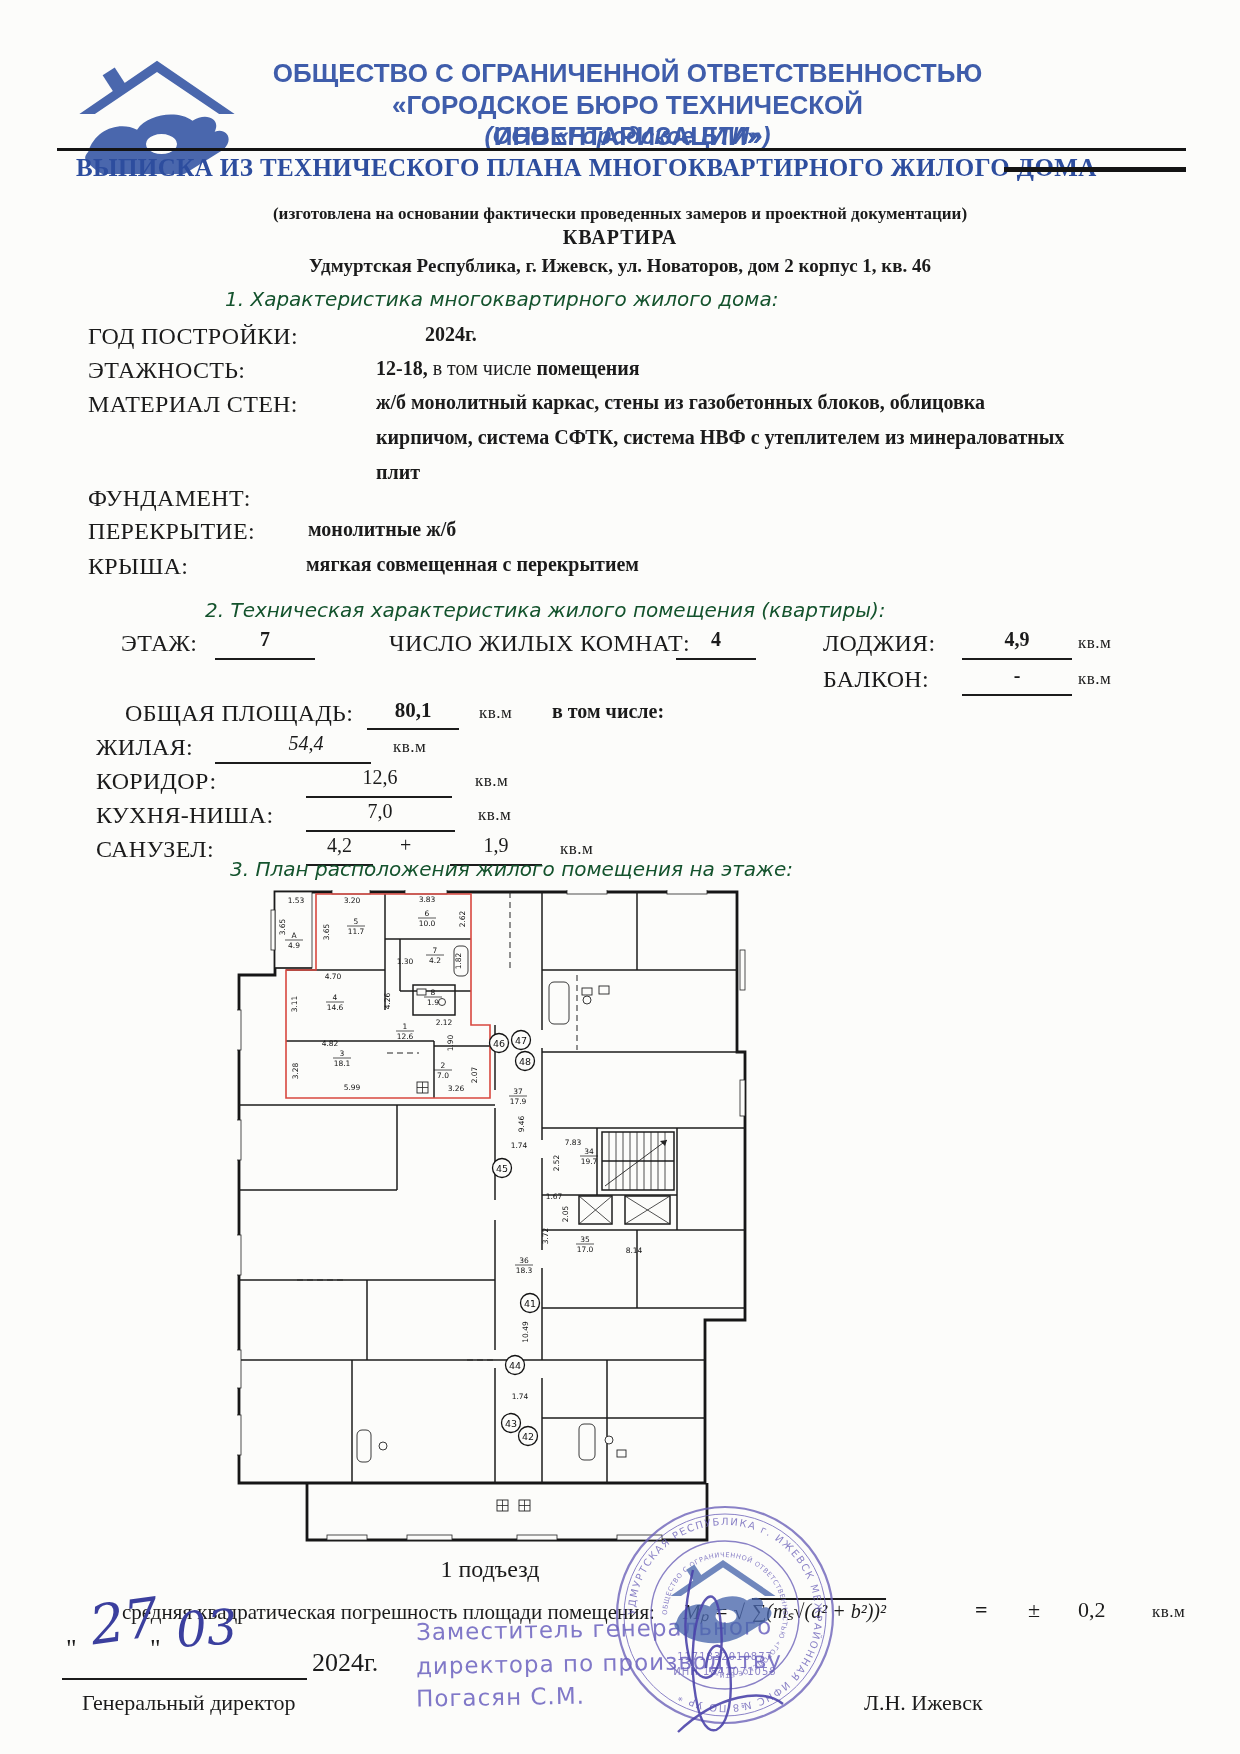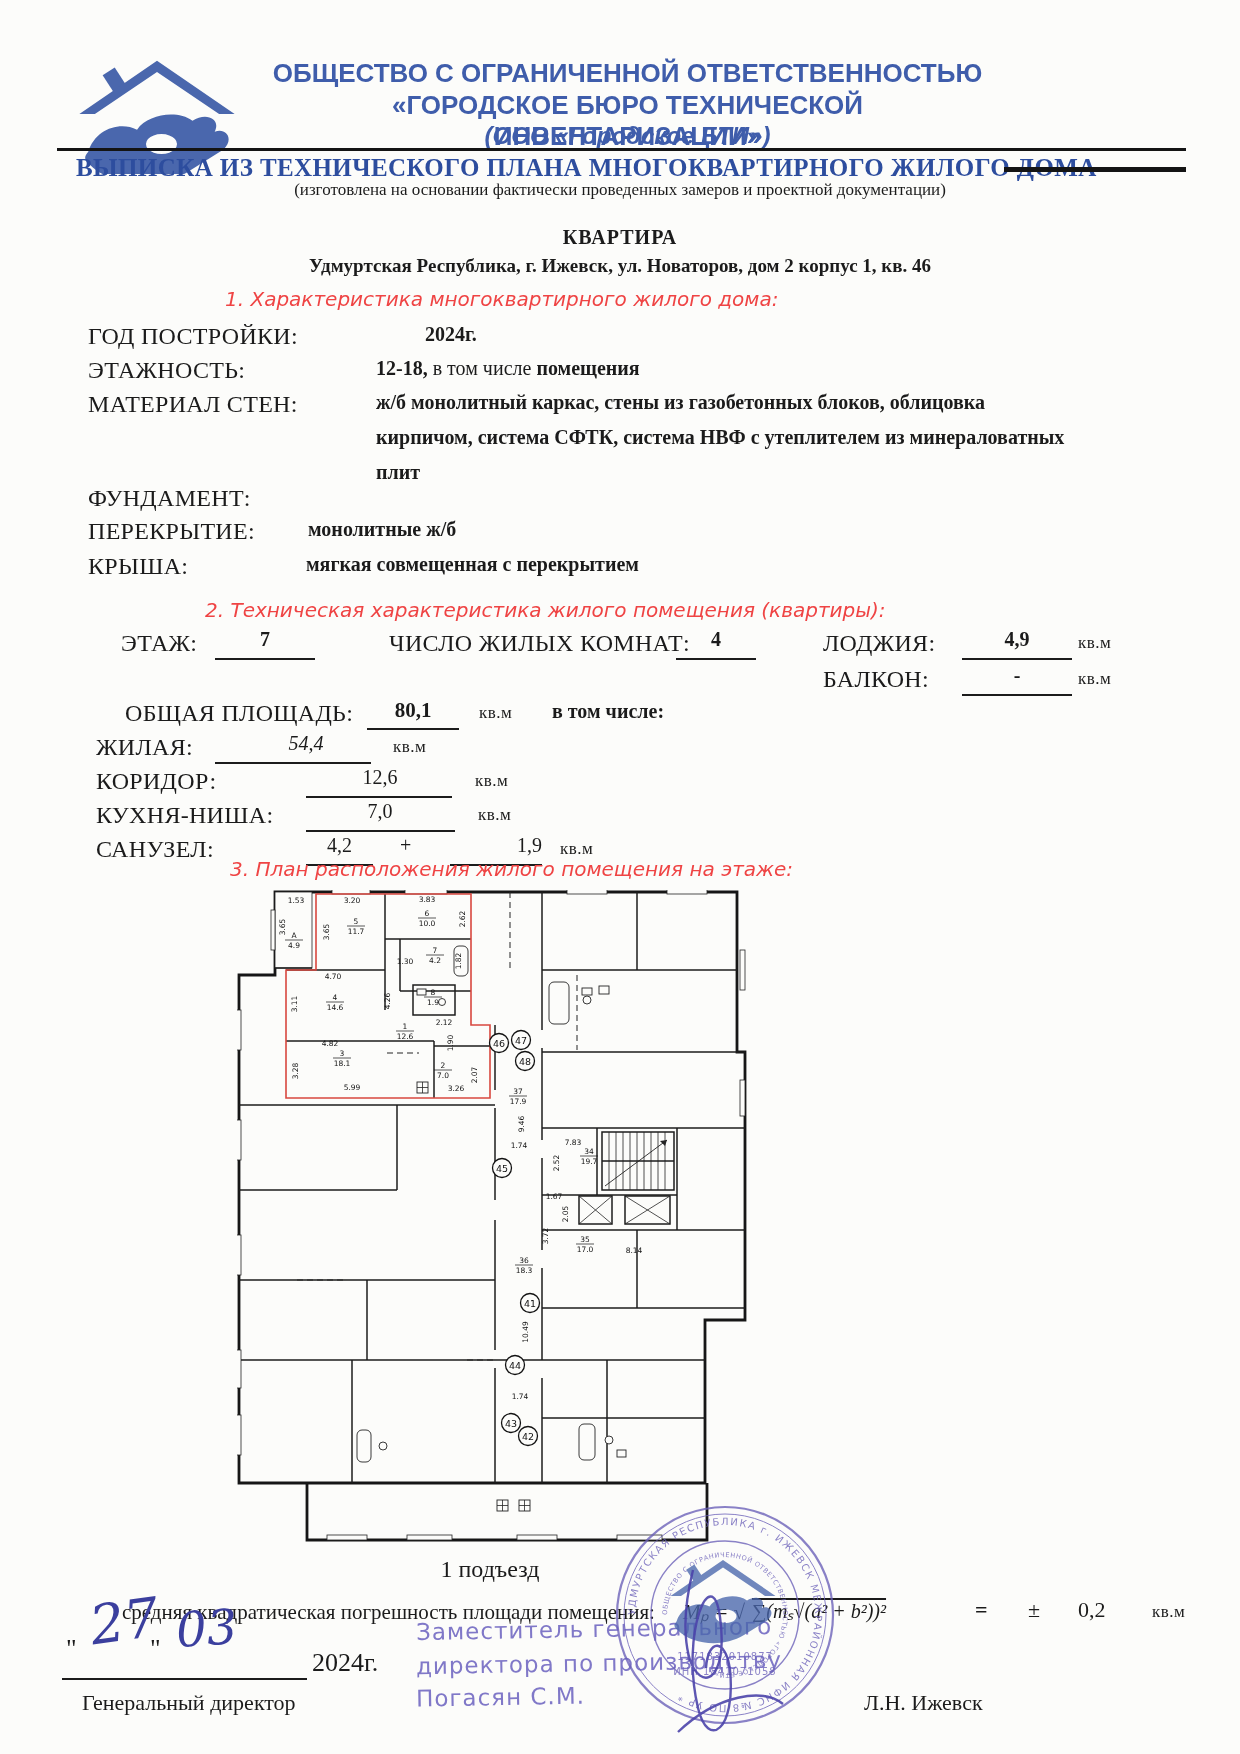--- a/index.html
+++ b/index.html
@@ -11,21 +11,21 @@
   .title{font-weight:bold;color:#2d4d9e;font-size:25px;letter-spacing:.4px;}
   .rule{background:#141414;}
   .ser17{font-size:17px;}
   .bold{font-weight:bold;}
   .lbl{font-size:24px;letter-spacing:.3px;}
   .val{font-size:20px;font-weight:bold;}
   .vplain{font-size:20px;}
   .ctr{text-align:center;}
   .unit{font-size:17px;letter-spacing:.5px;}
   .uline{border-top:2.2px solid #1c1c1c;height:0;}
-  .ital{font-family:"DejaVu Sans",sans-serif;font-style:italic;font-weight:500;font-size:20px;color:#ef4444;}
+  .ital{font-family:"DejaVu Sans",sans-serif;font-style:italic;font-weight:500;font-size:20px;color:#14532d;}
   .pl{font:7.5px "DejaVu Sans",sans-serif;fill:#121212;}
   .pnum{font:9.5px "DejaVu Sans",sans-serif;fill:#121212;}
   .pline{stroke:#121212;stroke-width:.7;}
   .pcirc{fill:#fcfcfa;stroke:#121212;stroke-width:1.3;}
   .w3{stroke:#161616;stroke-width:2.8;fill:none;}
   .w2{stroke:#1c1c1c;stroke-width:1.5;fill:none;}
   .w1{stroke:#242424;stroke-width:.8;fill:#fcfcfa;}
   .wd{stroke:#242424;stroke-width:1;fill:none;stroke-dasharray:6 4;}
   .fix{stroke:#242424;stroke-width:.9;fill:#fcfcfa;}
   .red{fill:none;stroke:#d8473f;stroke-width:1.6;}
@@ -55,21 +55,21 @@
   </svg>
 
   <div class="abs orgline" style="top:90px;font-size:26px;">«ГОРОДСКОЕ БЮРО ТЕХНИЧЕСКОЙ ИНВЕНТАРИЗАЦИИ»</div>
   <div class="abs orgline" style="top:58px;font-size:26px;">ОБЩЕСТВО С ОГРАНИЧЕННОЙ ОТВЕТСТВЕННОСТЬЮ</div>
   <div class="abs orgline" style="top:122px;font-size:24px;font-style:italic;">(ООО «Городское БТИ»)</div>
 
   <div class="abs rule" style="left:57px;top:148px;width:1129px;height:3px;"></div>
   <div class="abs title" style="left:76px;top:154px;">ВЫПИСКА ИЗ ТЕХНИЧЕСКОГО ПЛАНА МНОГОКВАРТИРНОГО ЖИЛОГО ДОМА</div>
   <div class="abs rule" style="left:1004px;top:167px;width:182px;height:5px;"></div>
 
-  <div class="abs ser17 ctr" style="left:160px;top:180px;width:920px;">(изготовлена на основании фактически проведенных замеров и проектной документации)</div>
+  <div class="abs ser17 ctr" style="left:160px;top:204px;width:920px;font-weight:bold;">(изготовлена на основании фактически проведенных замеров и проектной документации)</div>
   <div class="abs bold ctr" style="left:420px;top:226px;width:400px;font-size:20px;letter-spacing:1px;">КВАРТИРА</div>
   <div class="abs bold ctr" style="left:160px;top:255px;width:920px;font-size:19px;">Удмуртская Республика, г. Ижевск, ул. Новаторов, дом 2 корпус 1, кв. 46</div>
 
   <div class="abs ital" style="left:225px;top:287px;">1.  Характеристика многоквартирного жилого дома:</div>
 
   <div class="abs lbl" style="left:88px;top:323px;">ГОД  ПОСТРОЙКИ:</div>
   <div class="abs val" style="left:425px;top:323px;">2024г.</div>
 
   <div class="abs lbl" style="left:88px;top:357px;">ЭТАЖНОСТЬ:</div>
   <div class="abs" style="left:376px;top:357px;font-size:20px;">
@@ -125,21 +125,21 @@
 
   <div class="abs lbl" style="left:96px;top:802px;">КУХНЯ-НИША:</div>
   <div class="abs vplain ctr" style="left:330px;top:800px;width:100px;">7,0</div>
   <div class="abs uline" style="left:306px;top:830px;width:149px;"></div>
   <div class="abs unit" style="left:478px;top:805px;">кв.м</div>
 
   <div class="abs lbl" style="left:96px;top:836px;">САНУЗЕЛ:</div>
   <div class="abs vplain ctr" style="left:306px;top:834px;width:67px;">4,2</div>
   <div class="abs uline" style="left:306px;top:864px;width:67px;"></div>
   <div class="abs vplain" style="left:400px;top:834px;">+</div>
-  <div class="abs vplain ctr" style="left:450px;top:834px;width:92px;text-align:right;">1,9</div>
+  <div class="abs vplain ctr" style="left:450px;top:834px;width:92px;">1,9</div>
   <div class="abs uline" style="left:450px;top:864px;width:92px;"></div>
   <div class="abs unit" style="left:560px;top:839px;">кв.м</div>
 
   <div class="abs ital" style="left:230px;top:857px;">3. План расположения жилого помещения на этаже:</div>
 
   <svg class="abs" style="left:237px;top:890px;" width="510" height="660" viewBox="0 0 510 660">
 
     <path class="w3" d="M38,2 H500 V162 H508 V430 H468 V593 H2 V85 H38 Z"></path>
     <path class="w3" d="M70,593 V650 H470 V593"></path>
     <rect class="w1" x="38" y="2" width="37" height="76"></rect>

